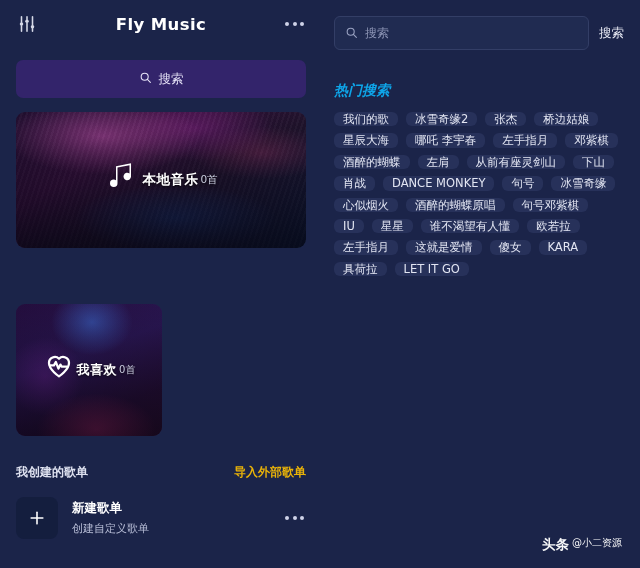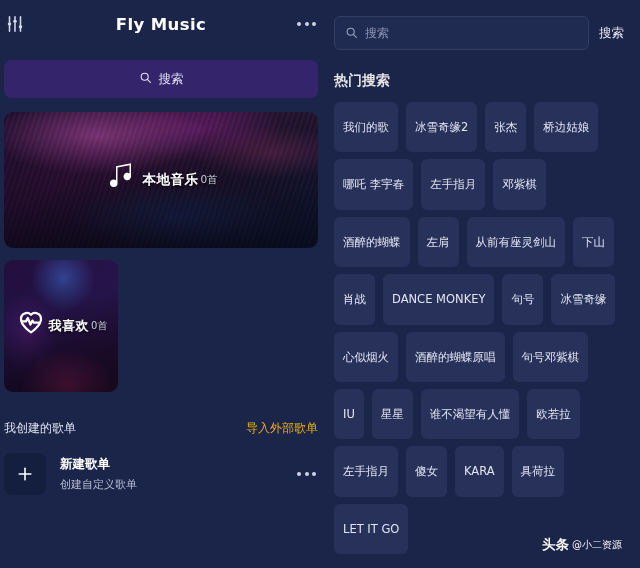--- a/index.html
+++ b/index.html
@@ -16,21 +16,21 @@
     position: relative;
     background: #1b2449;
   }
 
   
   .left {
     width: 322px;
     height: 568px;
     background: #1b2449;
     position: relative;
-    padding: 0 4px;
+    padding: 0 16px;
     flex: 0 0 322px;
   }
   .topbar {
     height: 48px;
     display: flex;
     align-items: center;
     justify-content: space-between;
   }
   .sliders-icon { width: 22px; height: 22px; opacity: .92; cursor: pointer; }
   .app-title {
@@ -67,21 +67,21 @@
 
   
   .card {
     position: relative;
     border-radius: 9px;
     overflow: hidden;
     cursor: pointer;
   }
   .card-hero { margin-top: 14px; height: 136px; }
   .row-cards { display: flex; gap: 12px; margin-top: 12px; }
-  .card-small { width: 114px; height: 132px; }
+  .card-small { width: 146px; height: 132px; margin-top: 44px; }
 
   .bg-hero {
     position: absolute; inset: 0;
     background:
       radial-gradient(ellipse 55% 45% at 30% 18%, rgba(214,90,190,.62), rgba(0,0,0,0) 62%),
       radial-gradient(ellipse 45% 40% at 62% 12%, rgba(150,40,150,.55), rgba(0,0,0,0) 60%),
       radial-gradient(ellipse 38% 30% at 85% 30%, rgba(180,60,120,.4), rgba(0,0,0,0) 65%),
       radial-gradient(ellipse 50% 35% at 55% 78%, rgba(30,70,150,.55), rgba(0,0,0,0) 70%),
       linear-gradient(150deg, #241033 0%, #3b1240 32%, #241530 58%, #10203f 100%);
   }
@@ -126,20 +126,21 @@
   .card-icon { margin-bottom: 7px; }
   .card-title { font-size: 13.5px; font-weight: bold; color: #fff; letter-spacing: .5px; }
   .card-sub { font-size: 10.5px; color: #d7dbec; opacity: .92; text-align: center; }
   .card-small .card-title { font-size: 13px; }
   .card-small .card-sub { font-size: 10px; }
 
   
   .section-row {
     display: flex; align-items: center; justify-content: space-between;
     margin-top: 28px;
+    font-weight: bold;
   }
   .section-label { font-size: 12px; color: #dfe2f0; }
   .section-action { font-size: 12px; color: #eab308; cursor: pointer; }
 
   .playlist-row {
     display: flex; align-items: center; gap: 14px;
     margin-top: 16px;
   }
   .plus-tile {
     width: 42px; height: 42px; flex: 0 0 42px;
@@ -176,45 +177,46 @@
   .search-field svg { width: 13px; height: 13px; flex: 0 0 13px; }
   .search-field input {
     flex: 1; border: 0; outline: 0; background: transparent;
     color: #e8eaf6; font-size: 12px;
     font-family: "DejaVu Sans", "Liberation Sans", sans-serif;
   }
   .search-field input::placeholder { color: #8b93b4; }
   .search-go { font-size: 12.5px; color: #e9ebf5; cursor: pointer; white-space: nowrap; }
 
   .hot-title {
-    margin-top: 22px;
+    margin-top: 32px;
     font-size: 14px;
     font-weight: bold;
-    color: #e5e5e5;
+    color: #0ea5e9;
+    font-style: italic;
   }
   .tags {
     margin-top: 12px;
     display: flex; flex-wrap: wrap;
     gap: 7px 8px;
   }
   .tag {
     background: #27315a;
     border-radius: 6px;
-    padding: 18px 9px;
+    padding: 0 9px;
     font-size: 11.5px;
     color: #e2e5f2;
     cursor: pointer;
     line-height: 1.25;
     white-space: nowrap;
   }
 
   .watermark {
     position: absolute;
     right: 18px; bottom: 14px;
-    display: flex; align-items: center; gap: 3px;
+    display: flex; align-items: flex-start; gap: 3px;
     font-size: 13.5px;
     color: #ffffff;
     font-weight: bold;
     opacity: .96;
   }
   .watermark .wm-at { font-weight: normal; font-size: 10px; }
 </style>
 </head>
 <body>
 
@@ -323,39 +325,41 @@
       <span class="search-go">搜索</span>
     </div>
 
     <div class="hot-title">热门搜索</div>
 
     <div class="tags">
         <span class="tag">我们的歌</span>
         <span class="tag">冰雪奇缘2</span>
         <span class="tag">张杰</span>
         <span class="tag">桥边姑娘</span>
+        <span class="tag">星辰大海</span>
         <span class="tag">哪吒 李宇春</span>
         <span class="tag">左手指月</span>
         <span class="tag">邓紫棋</span>
         <span class="tag">酒醉的蝴蝶</span>
         <span class="tag">左肩</span>
         <span class="tag">从前有座灵剑山</span>
         <span class="tag">下山</span>
         <span class="tag">肖战</span>
         <span class="tag">DANCE MONKEY</span>
         <span class="tag">句号</span>
         <span class="tag">冰雪奇缘</span>
         <span class="tag">心似烟火</span>
         <span class="tag">酒醉的蝴蝶原唱</span>
         <span class="tag">句号邓紫棋</span>
         <span class="tag">IU</span>
         <span class="tag">星星</span>
         <span class="tag">谁不渴望有人懂</span>
         <span class="tag">欧若拉</span>
         <span class="tag">左手指月</span>
+        <span class="tag">这就是爱情</span>
         <span class="tag">傻女</span>
         <span class="tag">KARA</span>
         <span class="tag">具荷拉</span>
         <span class="tag">LET IT GO</span>
       </div>
 
     <div class="watermark">
       <span>头条</span>
       <span class="wm-at">@小二资源</span>
     </div>

